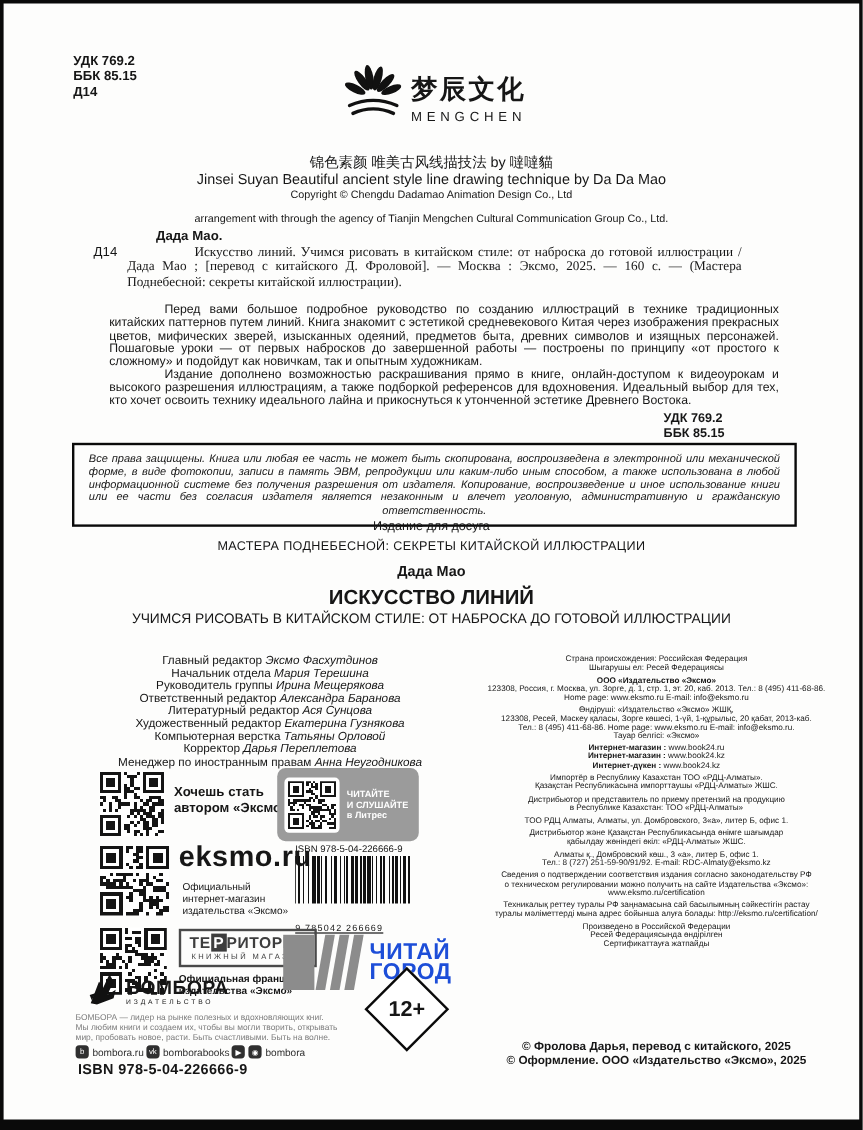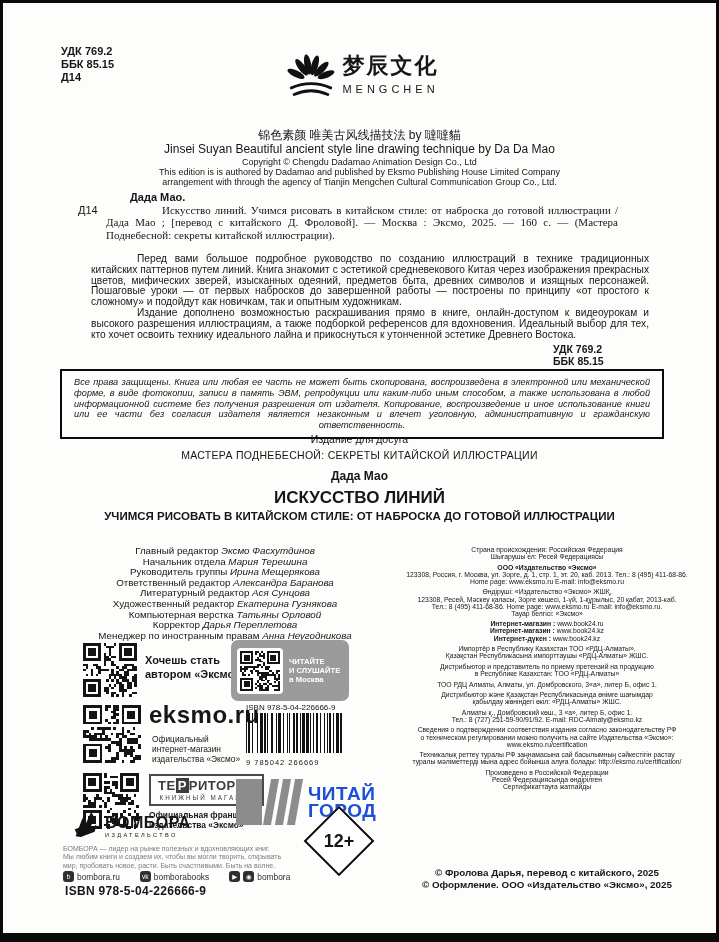--- a/index.html
+++ b/index.html
@@ -7,21 +7,21 @@
         border:3px solid #0a0a0a;border-bottom:9px solid #0a0a0a;overflow:hidden;
         font-family:"Liberation Sans",sans-serif;color:#161616;}
   .abs{position:absolute;}
   .c{text-align:center;}
   .r{text-align:left;}
   .b{font-weight:bold;}
   .i{font-style:italic;}
   .pre{white-space:pre-line;}
 
   .udk-top{left:58px;top:42px;width:78px;font-size:11px;line-height:13px;font-weight:bold;}
-  .logo-wrap{left:0;top:40px;width:100%;display:flex;justify-content:center;align-items:center;gap:0;}
+  .logo-wrap{left:0;top:40px;width:100%;display:flex;justify-content:center;align-items:flex-end;gap:0;}
   .logo-cn{font-size:22px;font-weight:bold;letter-spacing:2px;}
   .logo-en{font-size:11px;letter-spacing:4px;margin-top:2px;}
   .cn-title{left:0;top:124px;width:100%;font-size:12px;}
   .en-title{left:0;top:139px;width:100%;font-size:12px;}
   .copyline{width:100%;font-size:9px;line-height:10.5px;}
 
   .biblio{left:103px;top:176px;width:512px;font-size:11px;line-height:12.6px;}
   .bib-code{position:absolute;left:-28px;top:13px;font-size:11px;}
   .bib-author{margin-left:24px;}
   .bib-text{text-indent:56px;text-align:justify;font-family:Liberation Serif, serif;}
@@ -31,59 +31,59 @@
   .udk2{right:73px;top:338px;width:90px;font-size:10.5px;line-height:12px;font-weight:bold;}
 
   .rights{left:57px;top:366px;width:604px;box-sizing:border-box;border:2px solid #0a0a0a;
           padding:6px 12px;font-size:9.2px;line-height:10.8px;font-style:italic;
           text-align:justify;text-align-last:center;}
 
   .edition{left:0;top:430px;width:100%;font-size:10.5px;}
   .series{left:0;top:446px;width:100%;font-size:10.5px;letter-spacing:.3px;}
   .author-line{left:0;top:466px;width:100%;font-size:12px;font-weight:bold;}
   .book-title{left:0;top:485px;width:100%;font-size:17px;font-weight:bold;}
-  .subtitle{left:0;top:507px;width:100%;font-size:11.5px;font-weight:bold;}
+  .subtitle{left:0;top:507px;width:100%;font-size:11.5px;font-weight:normal;}
 
   .credits{left:58px;top:543px;width:328px;font-size:9.8px;line-height:10.6px;text-align:center;}
 
   .imprint{left:393px;top:543px;width:302px;font-size:6.8px;line-height:7.1px;text-align:center;}
   .imprint .p{margin:0 0 3.5px 0;}
   .production{font-size:9.2px;line-height:11.5px;margin-top:5px;}
   .copyr{left:393px;top:864px;width:302px;font-size:9.8px;line-height:12px;font-weight:bold;text-align:center;}
 
   .qr{background:#fff;}
   .qr-author-label{left:142px;top:650px;font-size:11px;line-height:14px;font-weight:bold;}
   .litres{left:228px;top:637px;width:118px;height:61px;background:#9b9b9b;border-radius:7px;
           display:flex;align-items:center;padding:0 6px;box-sizing:border-box;gap:6px;}
   .litres .lqr{width:46px;height:46px;background:#fff;border-radius:4px;padding:3px;box-sizing:border-box;flex:none;}
   .litres .ltxt{color:#fff;font-size:7.6px;line-height:9px;font-weight:bold;}
 
   .eksmo-title{left:146px;top:698px;font-size:24px;font-weight:bold;letter-spacing:.5px;}
   .eksmo-sub{left:149px;top:731px;font-size:8.4px;line-height:10px;}
   .bc-wrap{left:243px;top:700px;width:97px;}
   .bc-isbn{font-size:8px;margin-bottom:1px;white-space:nowrap;}
   .bc-bars{width:97px;height:40px;}
-  .bc-digits{font-size:7.5px;letter-spacing:1px;margin-top:5px;}
+  .bc-digits{font-size:7.5px;letter-spacing:1px;margin-top:16px;text-decoration:underline;}
 
   .terr-box{display:inline-block;border:2px solid #4a4a4a;padding:2px 7px 3px 7px;color:#3d3d3d;text-align:center;}
   .terr-title{font-size:13px;font-weight:bold;letter-spacing:.5px;white-space:nowrap;}
   .terr-title .boxed{background:#3d3d3d;color:#fff;padding:0 2px;}
   .terr-sub{font-size:6.3px;letter-spacing:2px;margin-top:1px;}
   .terr-franchise{font-size:8.4px;line-height:10px;font-weight:bold;margin-top:4px;}
 
   .chitai{left:233px;top:776px;display:flex;align-items:center;color:#1d4ed8;}
   .chitai .block{width:26px;height:46px;background:#8c8c8c;margin-right:5px;}
   .chitai .bar{width:8px;height:46px;background:#8c8c8c;margin-right:4px;transform:skewX(-10deg);}
   .chitai .txt{font-size:19px;line-height:17px;font-weight:bold;margin-left:5px;letter-spacing:.5px;}
 
   .bombora{left:70px;top:806px;display:flex;align-items:center;gap:6px;}
   .bombora .txt .nm{font-size:16px;font-weight:bold;letter-spacing:.5px;}
   .bombora .txt .sb{font-size:5.6px;letter-spacing:2.4px;}
   .bombora-desc{left:60px;top:842px;width:252px;font-size:7px;line-height:8.3px;color:#7c7c7c;}
-  .socials{left:60px;top:868px;display:flex;gap:20px;font-size:8.4px;color:#2f2f2f;align-items:center;}
+  .socials{left:60px;top:868px;display:flex;gap:2px;font-size:8.4px;color:#2f2f2f;align-items:center;}
   .soc{display:flex;align-items:center;gap:3px;}
   .soc .ic{width:11px;height:11px;background:#2f2f2f;border-radius:3px;color:#fff;font-size:6.5px;
            display:flex;align-items:center;justify-content:center;}
   .isbn-bottom{left:62px;top:881px;font-size:12px;font-weight:bold;letter-spacing:.3px;}
 
   .age{left:299px;top:801px;width:74px;height:74px;}
   .age .shape{position:absolute;left:12px;top:12px;right:12px;bottom:12px;border:2.5px solid #0a0a0a;transform:rotate(45deg);background:#fff;}
   .age .t{position:absolute;inset:0;display:flex;align-items:center;justify-content:center;font-size:18px;font-weight:bold;}
 </style>
 </head>
@@ -114,21 +114,20 @@
     </span>
     <span>
       <div class="logo-cn">梦辰文化</div>
       <div class="logo-en c">MENGCHEN</div>
     </span>
   </div>
 
   <div class="abs en-title c">Jinsei Suyan Beautiful ancient style line drawing technique by Da Da Mao</div>
   <div class="abs cn-title c">锦色素颜 唯美古风线描技法 by 噠噠貓</div>
   <div class="abs copyline c" style="left:0;top:154px;">Copyright © Chengdu Dadamao Animation Design Co., Ltd</div>
-  <div class="abs copyline c" style="left:0;top:164px;">This edition is is authored by Dadamao and published by Eksmo Publishing House Limited Company</div>
   <div class="abs copyline c" style="left:0;top:174px;">arrangement with through the agency of Tianjin Mengchen Cultural Communication Group Co., Ltd.</div>
 
   <div class="abs biblio" style="top:188px;">
     <span class="bib-code">Д14</span>
     <div class="bib-author b">Дада Мао.</div>
     <div class="bib-text">Искусство линий. Учимся рисовать в китайском стиле: от наброска до готовой иллюстрации / Дада Мао ; [перевод с китайского Д. Фроловой]. — Москва : Эксмо, 2025. — 160 с. — (Мастера Поднебесной: секреты китайской иллюстрации).</div>
   </div>
 
   <div class="abs annot" style="top:251px;">
     <p>Перед вами большое подробное руководство по созданию иллюстраций в технике традиционных китайских паттернов путем линий. Книга знакомит с эстетикой средневекового Китая через изображения прекрасных цветов, мифических зверей, изысканных одеяний, предметов быта, древних символов и изящных персонажей. Пошаговые уроки — от первых набросков до завершенной работы — построены по принципу «от простого к сложному» и подойдут как новичкам, так и опытным художникам.</p>
@@ -462,21 +461,21 @@
           <rect x="14" y="0" width="7" height="7"></rect>
           <rect x="15" y="1" width="5" height="5" fill="#fff"></rect>
           <rect x="16" y="2" width="3" height="3"></rect>
           <rect x="0" y="14" width="7" height="7"></rect>
           <rect x="1" y="15" width="5" height="5" fill="#fff"></rect>
           <rect x="2" y="16" width="3" height="3"></rect>
         </svg></span>
     <span class="ltxt">
       <div>ЧИТАЙТЕ</div>
       <div>И СЛУШАЙТЕ</div>
-      <div>в Москва</div>
+      <div>в Литрес</div>
     </span>
   </div>
 
   <div class="abs qr" style="left:80px;top:702px;width:58px;height:58px;"><svg viewBox="0 0 21 21" width="100%" height="100%" preserveAspectRatio="none" shape-rendering="crispEdges" fill="#141414">
         <rect x="8" y="0" width="1" height="1"></rect>
         <rect x="9" y="0" width="1" height="1"></rect>
         <rect x="11" y="0" width="1" height="1"></rect>
         <rect x="12" y="0" width="1" height="1"></rect>
         <rect x="8" y="1" width="1" height="1"></rect>
         <rect x="11" y="1" width="1" height="1"></rect>

